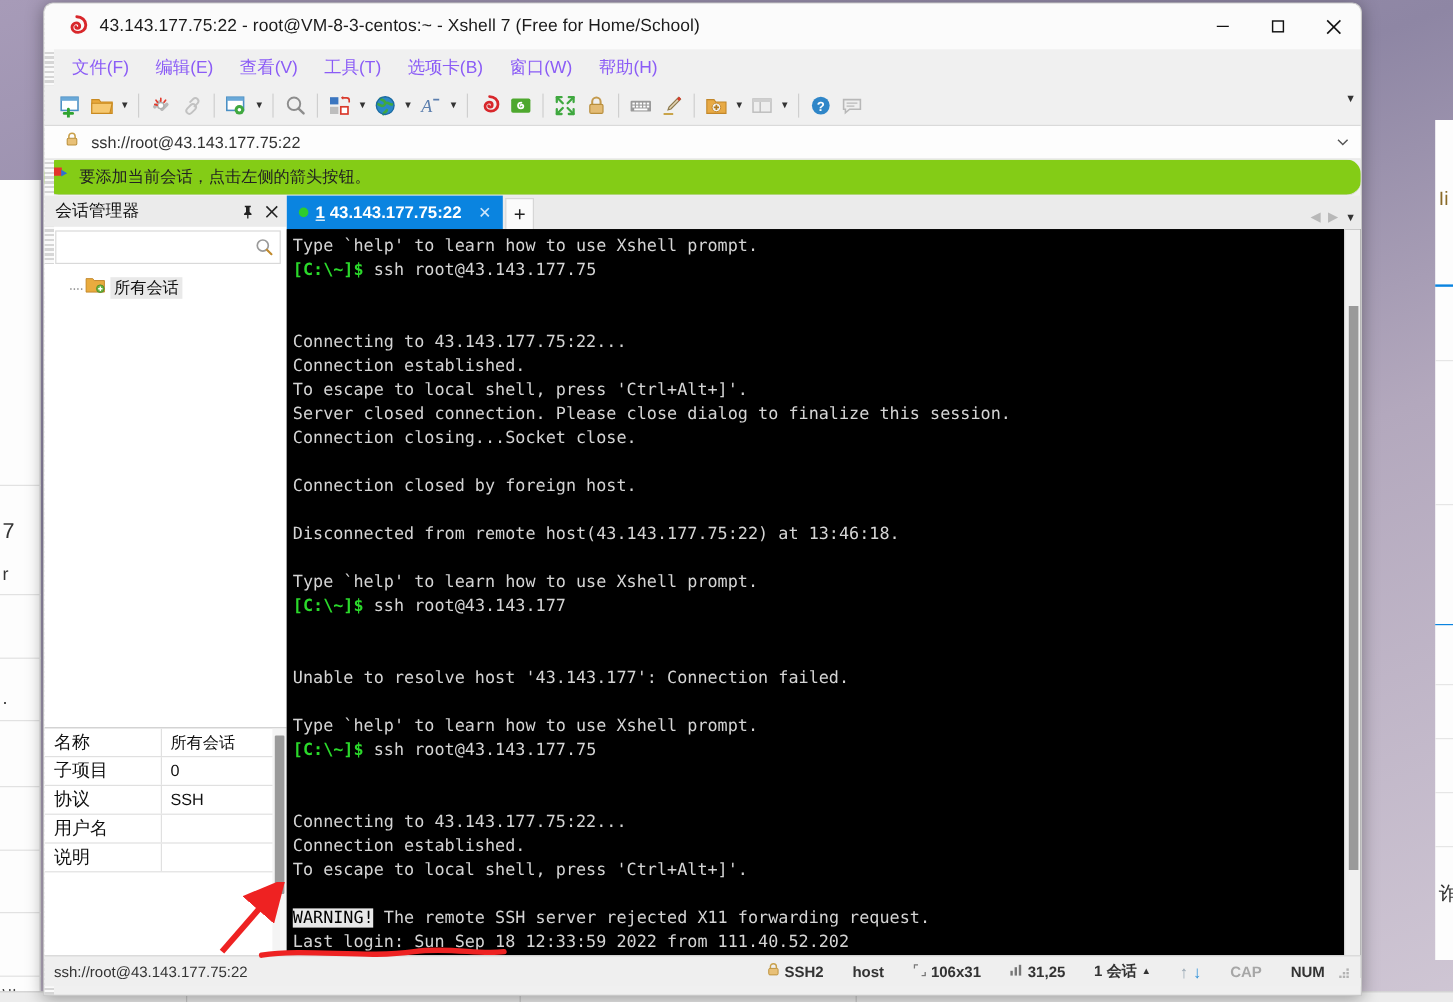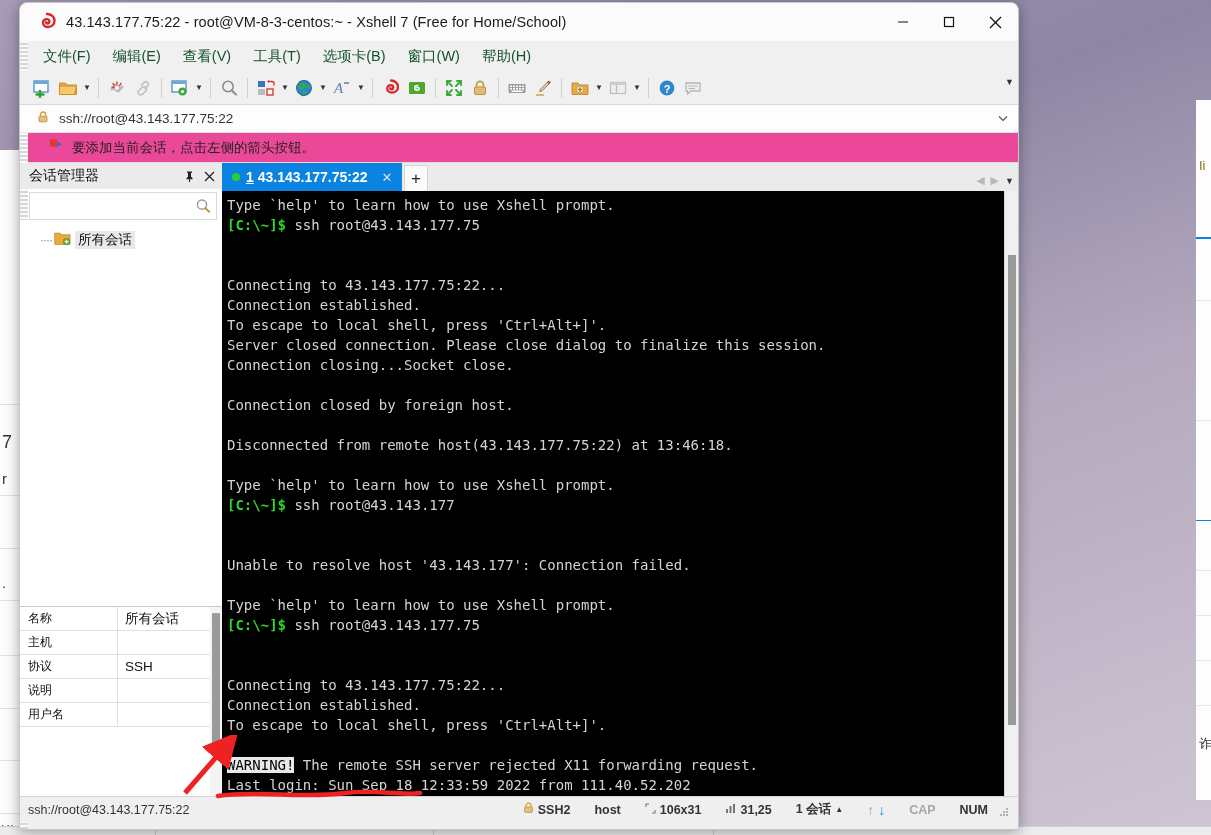--- a/index.html
+++ b/index.html
@@ -24,30 +24,30 @@
     font-family: "Liberation Sans", sans-serif; white-space: nowrap;
   }
   .bg-left-line {
     position: absolute; left: 0; width: 34px; height: 1px; background: #e2e2e2;
   }
   .bg-win-right {
     position: absolute; left: 1196px; top: 100px; width: 15px; height: 700px;
     background: #fdfdfd;
   }
   .bg-right-line { position:absolute; left:1196px; width:15px; height:1px; background:#e6e6e6; }
-  .bg-rtxt { position:absolute; color:#8a6a28; font-size:13px; white-space: nowrap; }
+  .bg-rtxt { position:absolute; color:#8a6a28; font-size:16px; white-space: nowrap; }
   .bg-bottom-strip {
     position:absolute; left:0; top:826px; width:1211px; height:9px;
     background:#ececec; border-top:1px solid #cfcfcf;
   }
   .bg-bottom-seg { position:absolute; top:827px; width:1px; height:8px; background:#c9c9c9; }
 
   
   .window {
-    position: absolute; left: 19px; top: 2px; width: 1000px; height: 828px;
+    position: absolute; left: 36px; top: 2px; width: 1099px; height: 828px;
     background: #f0f0f0;
     border: 1px solid #c8c8c8;
     border-radius: 8px 8px 0 0;
     box-shadow: 0 2px 14px rgba(0,0,0,.35);
     overflow: hidden;
   }
   .win-left-grip {
     position:absolute; left:0; top:0; width:8px; height:828px;
     background: repeating-linear-gradient(to bottom, #d6d6d6 0 2px, #fafafa 2px 4px);
   }
@@ -69,21 +69,21 @@
     width: 46px; height: 38px; display: flex; align-items: center; justify-content: center;
     color: #111; font-size: 15px; cursor: default;
   }
 
   
   .menubar {
     height: 30px; background: #f0f0f0; display: flex; align-items: center;
     padding-left: 13px; border-bottom: 0;
   }
   .menu-item {
-    font-size: 14.5px; color: #14532d; padding: 3px 10px; margin-right: 2px;
+    font-size: 14.5px; color: #8b5cf6; padding: 3px 10px; margin-right: 2px;
     white-space: nowrap; cursor: default;
   }
 
   
   .toolbar {
     height: 34px; background: #f0f0f0; display: flex; align-items: center;
     padding-left: 9px; position: relative;
     border-bottom: 1px solid #dadada;
   }
   .tb { width: 26px; height: 26px; display:flex; align-items:center; justify-content:center; position:relative; }
@@ -100,22 +100,22 @@
   
   .addressbar {
     height: 28px; background: #fdfdfd; display:flex; align-items:center;
     padding-left: 16px; border-bottom: 1px solid #e3e3e3; position:relative;
   }
   .addr-text { font-size: 13.5px; color:#333; margin-left: 9px; }
   .addr-caret { position:absolute; right: 10px; font-size: 9px; color:#333; }
 
   
   .notifybar {
-    height: 30px; background:#ec4899; display:flex; align-items:center;
-    padding-left: 28px; border-bottom:1px solid #dcdcdc;
+    height: 30px; background:#84cc16; display:flex; align-items:center;
+    padding-left: 5px; border-bottom:1px solid #dcdcdc;border-radius:12px;
   }
   .notify-text { font-size: 13.5px; color:#222; margin-left: 8px; }
 
   
   .bodyrow { display:flex; height: 633px; background:#f0f0f0; }
 
   
   .sessmgr { width: 202px; display:flex; flex-direction:column; background:#fff; }
   .sess-head {
     height: 26px; background:#ebebeb; display:flex; align-items:center;
@@ -130,21 +130,21 @@
   }
   .sess-search .mag { position:absolute; right:4px; top:4px; }
   .sess-tree { flex:1; background:#fff; padding-top:10px; position:relative; }
   .tree-row { display:flex; align-items:center; padding-left: 20px; height: 20px; }
   .tree-dash { color:#888; font-size:12px; letter-spacing:-1px; margin-right:2px; }
   .tree-label { font-size:13.5px; color:#111; background:#e9e9e9; padding:0 3px; margin-left:4px; }
 
   
   .proptable { height: 190px; background:#fff; border-top:1px solid #c9c9c9; position:relative; overflow:hidden;}
   .prow { display:flex; height: 24px; border-bottom:1px solid #e0e0e0; }
-  .pkey { width: 98px; border-right:1px solid #e0e0e0; font-size:12px; color:#111; padding-left:8px; display:flex; align-items:center; }
+  .pkey { width: 98px; border-right:1px solid #e0e0e0; font-size:15px; color:#111; padding-left:8px; display:flex; align-items:center; }
   .pval { flex:1; font-size:13.5px; color:#111; padding-left:7px; display:flex; align-items:center; }
   .prop-scroll { position:absolute; right:0; top:0; width:12px; height:190px; background:#f4f4f4; }
   .prop-thumb { position:absolute; right:2px; top:6px; width:8px; height:132px; background:#9a9a9a; border-radius:1px; }
 
   
   .termpanel { flex:1; display:flex; flex-direction:column; background:#f0f0f0; position:relative; }
   .tabbar { height: 28px; background:#ebebeb; display:flex; align-items:flex-end; position:relative; }
   .tab {
     height: 28px; background:#0a84e0; color:#fff; display:flex; align-items:center;
     padding: 0 6px 0 10px; font-size:14px; font-weight:bold; min-width: 180px;
@@ -490,33 +490,33 @@
             </span>
             <span class="tree-label">所有会话</span>
           </div>
         </div>
         <div class="proptable">
           <div class="prow">
             <div class="pkey">名称</div>
             <div class="pval">所有会话</div>
           </div>
           <div class="prow">
-            <div class="pkey">主机</div>
-            <div class="pval"></div>
+            <div class="pkey">子项目</div>
+            <div class="pval">0</div>
           </div>
           <div class="prow">
             <div class="pkey">协议</div>
             <div class="pval">SSH</div>
           </div>
           <div class="prow">
+            <div class="pkey">用户名</div>
+            <div class="pval"></div>
+          </div>
+          <div class="prow">
             <div class="pkey">说明</div>
-            <div class="pval"></div>
-          </div>
-          <div class="prow">
-            <div class="pkey">用户名</div>
             <div class="pval"></div>
           </div>
           <div class="prop-scroll">
             <div class="prop-thumb"></div>
           </div>
         </div>
       </div>
 
       <div class="termpanel">
         <div class="tabbar">

